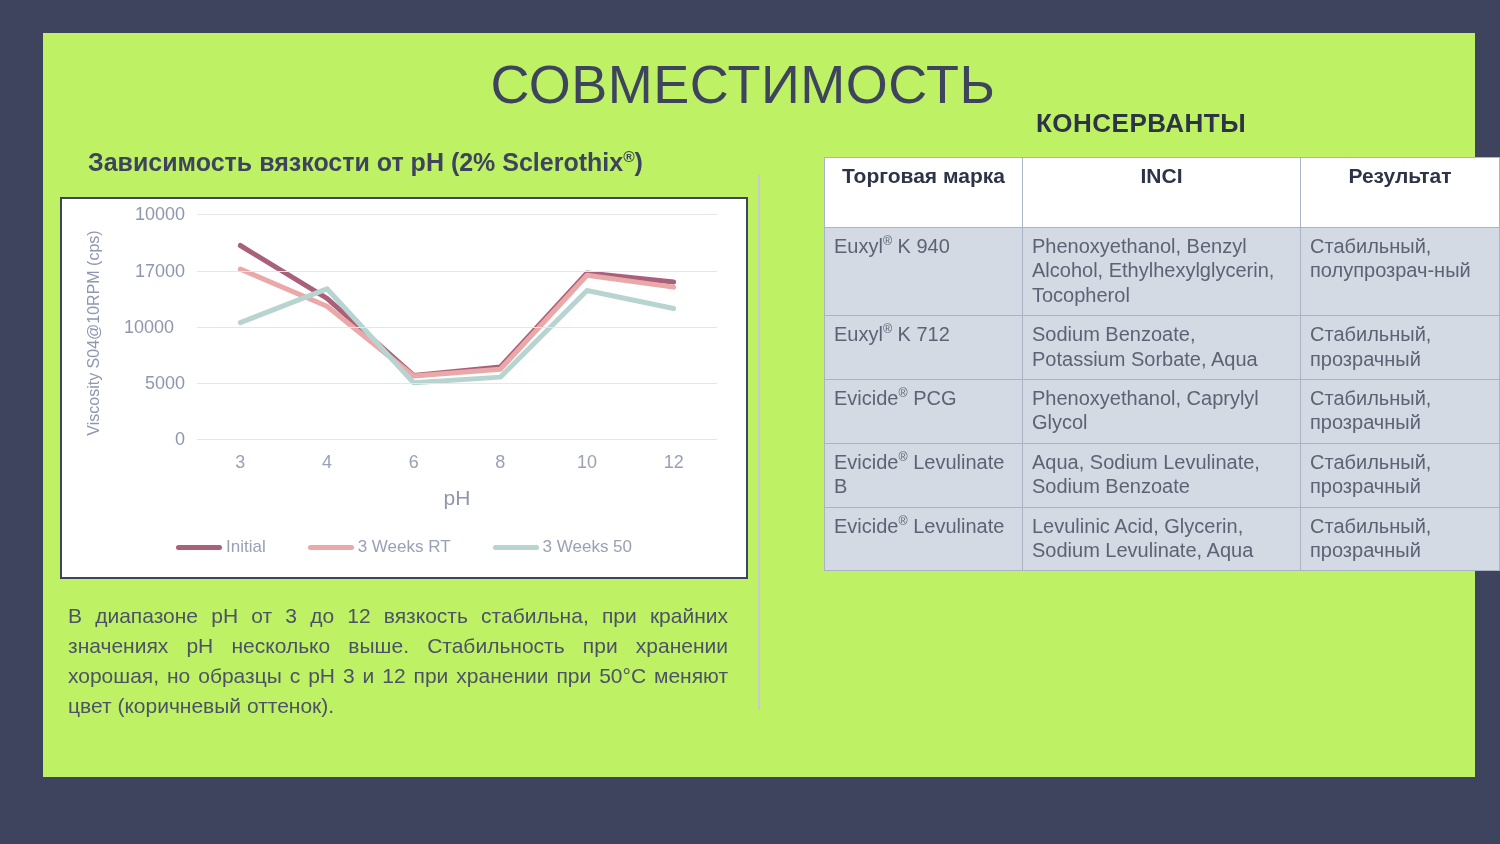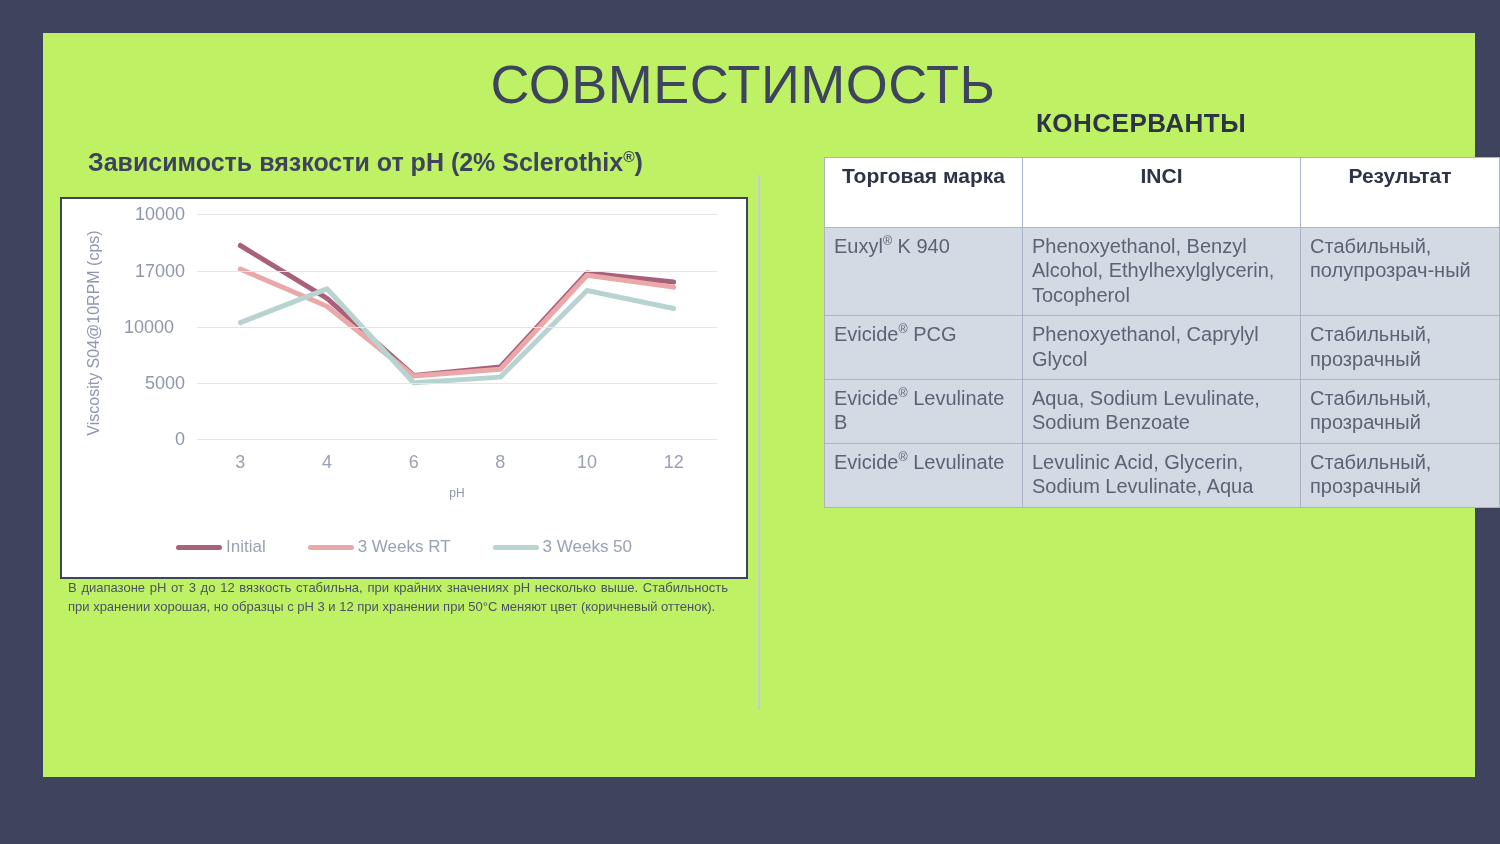--- a/index.html
+++ b/index.html
@@ -111,21 +111,21 @@
     transform: translateX(-50%);
     white-space: nowrap;
   }
 
   .x-axis-title {
     position: absolute;
     left: 0;
     top: 272px;
     width: 100%;
     text-align: center;
-    font-size: 12px;
+    font-size: 21px;
     color: #8f96ae;
   }
 
   .legend {
     position: absolute;
     left: 0;
     bottom: 20px;
     width: 100%;
     display: flex;
     justify-content: center;
@@ -145,23 +145,24 @@
     border-radius: 3px;
   }
 
   .legend-label {
     font-size: 17px;
     color: #9aa1b6;
     white-space: nowrap;
   }
 
   .paragraph {
+    margin-top: 22px;
     margin-left: 8px;
     width: 660px;
-    font-size: 13px;
+    font-size: 21px;
     line-height: 1.42;
     color: #4c5268;
     text-align: justify;
   }
 
   
   .divider {
     position: absolute;
     left: 715px;
     top: 142px;
@@ -312,20 +313,25 @@
           <th>Результат</th>
         </tr>
       </thead>
       <tbody id="table-body">
           <tr>
             <td>Euxyl<sup class="reg">®</sup> K 940</td>
             <td>Phenoxyethanol, Benzyl Alcohol, Ethylhexylglycerin, Tocopherol</td>
             <td class="result-cell">Стабильный, полупрозрач-ный</td>
           </tr>
           <tr>
+            <td>Euxyl<sup class="reg">®</sup> K 712</td>
+            <td>Sodium Benzoate, Potassium Sorbate, Aqua</td>
+            <td class="result-cell">Стабильный, прозрачный</td>
+          </tr>
+          <tr>
             <td>Evicide<sup class="reg">®</sup> PCG</td>
             <td>Phenoxyethanol, Caprylyl Glycol</td>
             <td class="result-cell">Стабильный, прозрачный</td>
           </tr>
           <tr>
             <td>Evicide<sup class="reg">®</sup> Levulinate B</td>
             <td>Aqua, Sodium Levulinate, Sodium Benzoate</td>
             <td class="result-cell">Стабильный, прозрачный</td>
           </tr>
           <tr>

